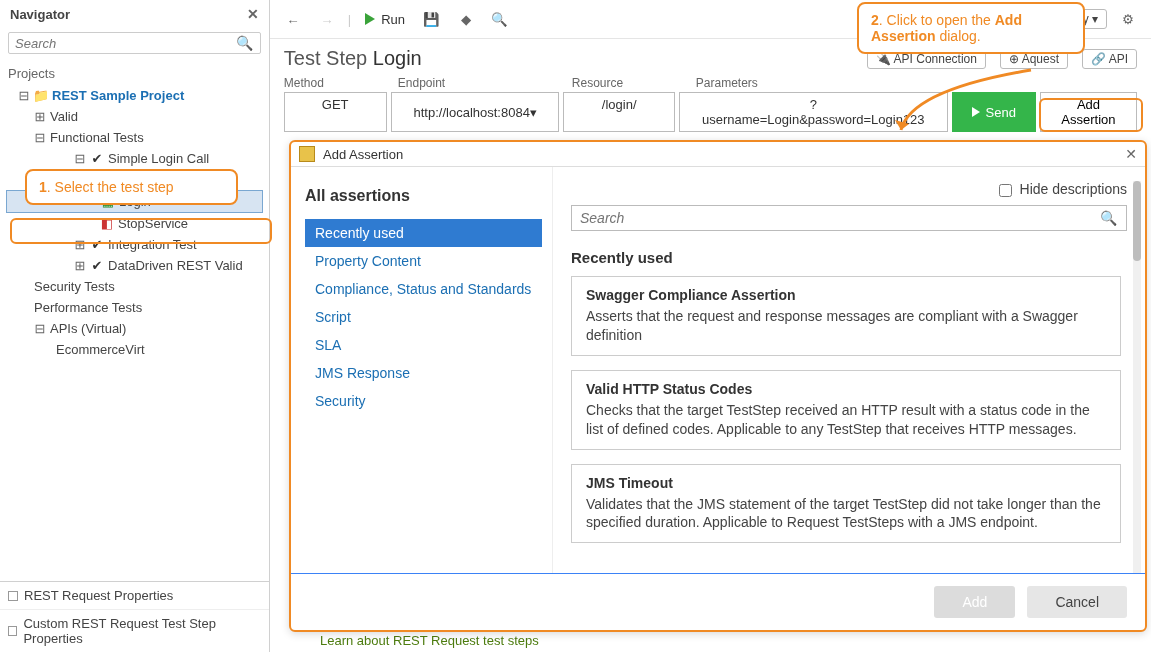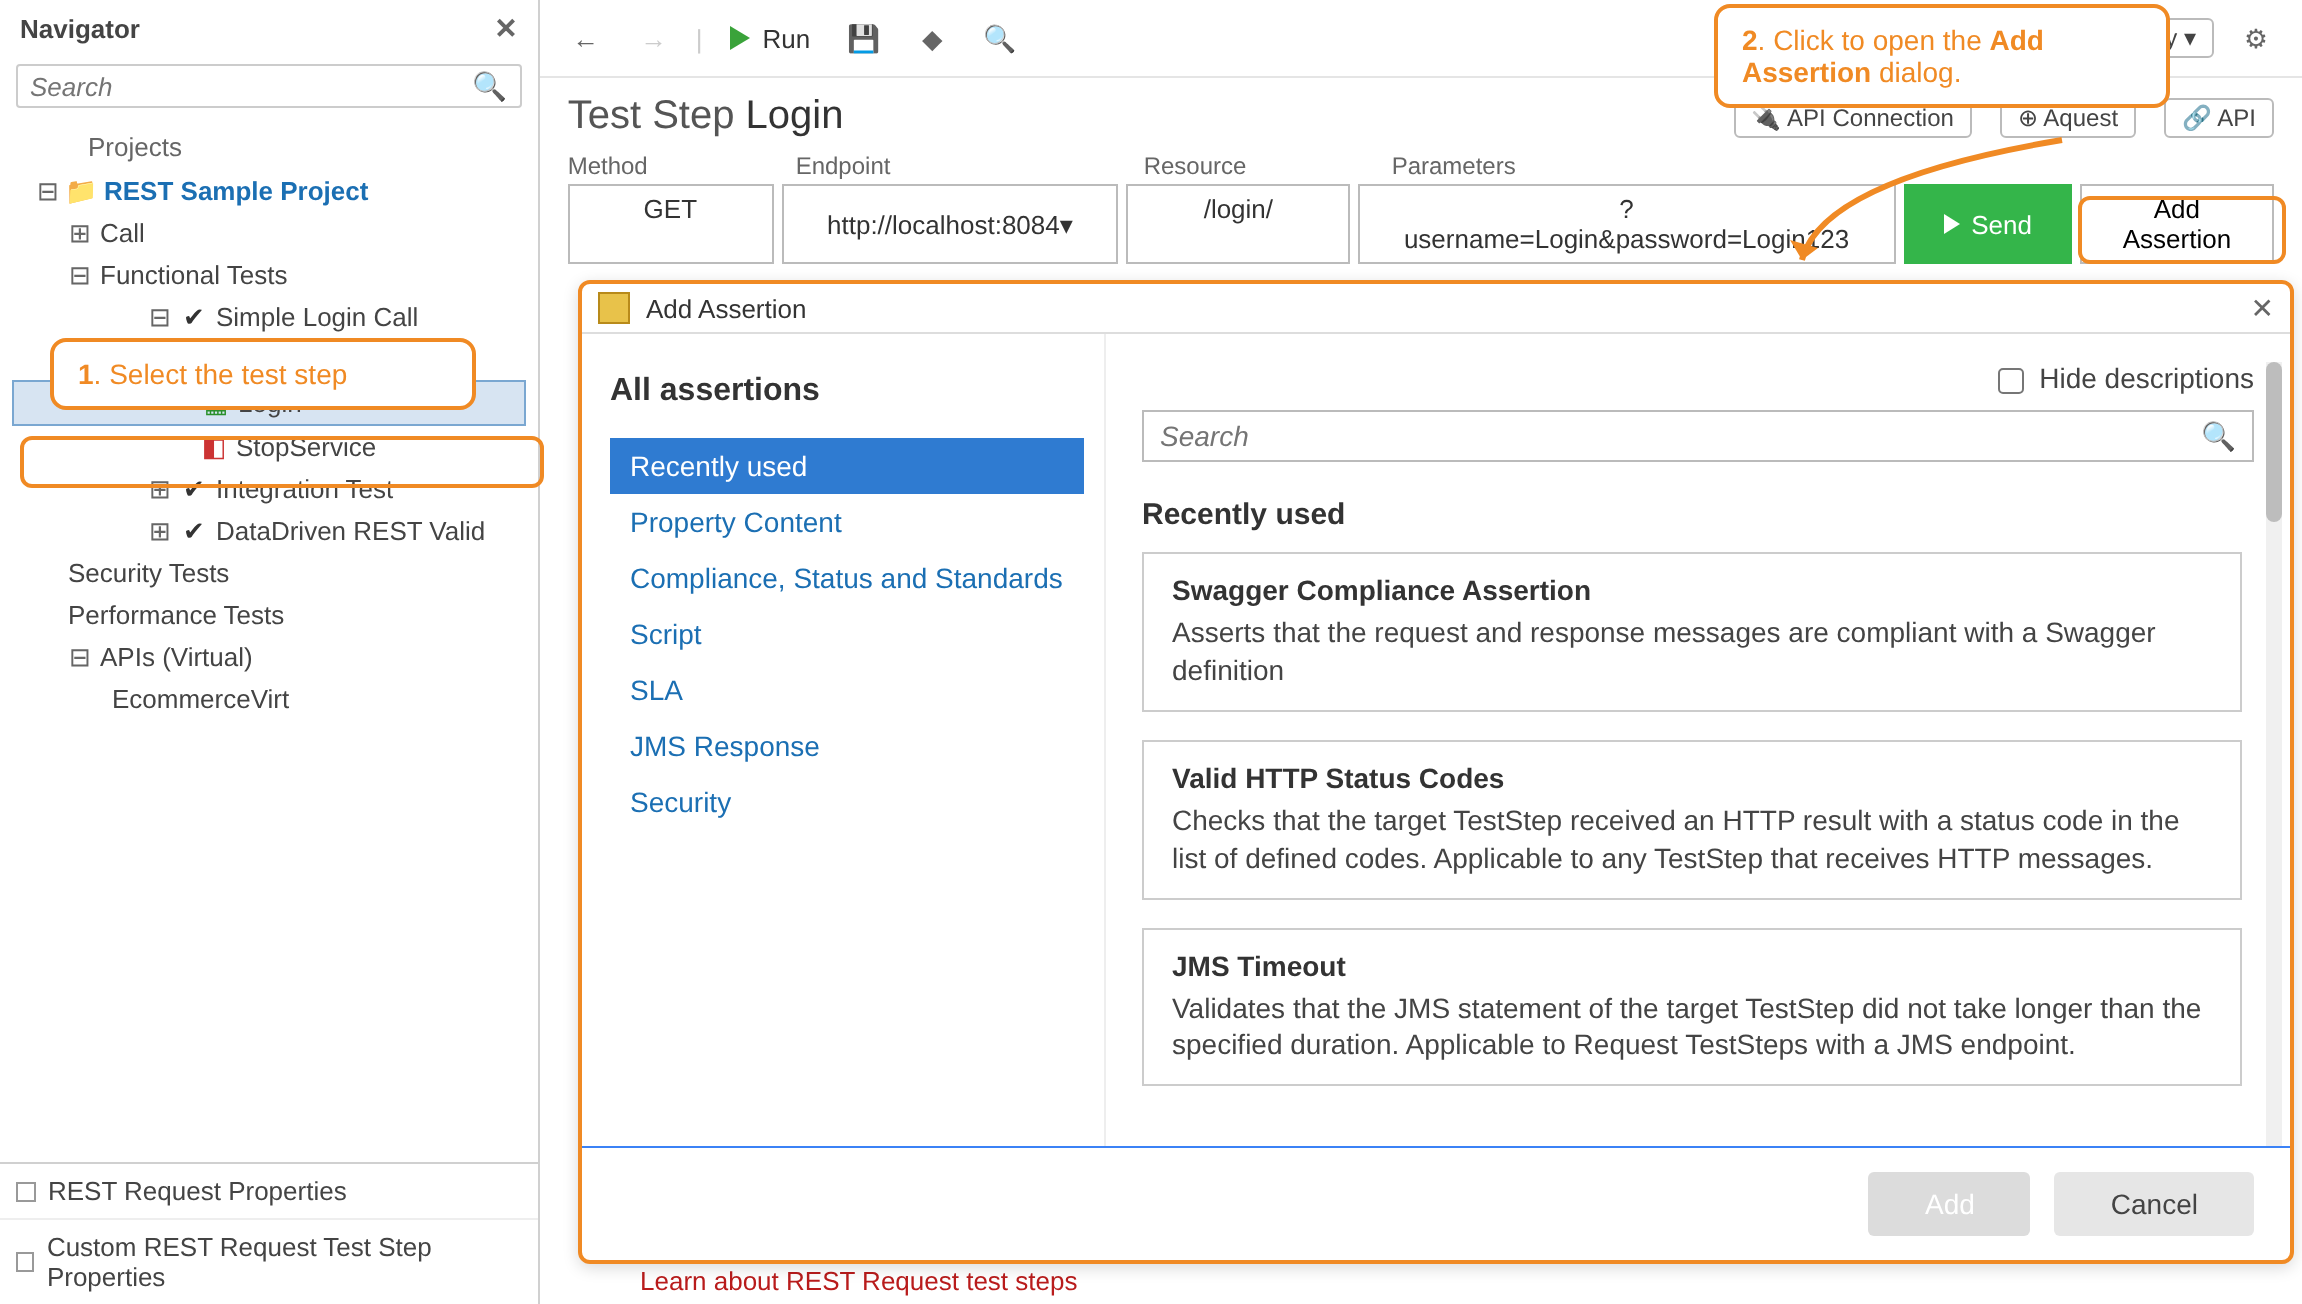--- a/index.html
+++ b/index.html
@@ -7,21 +7,21 @@
   .layout { display: flex; height: 100%; }
   .sidebar { width: 288px; border-right: 1px solid #d0d0d0; display: flex; flex-direction: column; }
   .nav-header { display: flex; align-items: center; padding: 6px 10px; font-weight: 600; color: #444; }
   .nav-header .spacer { flex: 1; }
   .close-x { font-size: 14px; color: #666; cursor: pointer; }
   .search-row { padding: 4px 8px; }
   .search-box { display: flex; align-items: center; border: 1px solid #ccc; border-radius: 2px; padding: 2px 6px; }
   .search-box input { flex: 1; border: none; outline: none; font-size: 13px; font-style: italic; color: #888; background: transparent; }
   .mag { font-size: 14px; color: #555; }
   .tree { flex: 1; overflow: auto; padding: 4px 0; }
-  .tree-root-label { padding: 4px 8px; font-weight: 400; color: #666; margin-left: 36px; }
+  .tree-root-label { padding: 4px 8px; font-weight: 400; color: #666; }
   .tree-item { padding: 3px 2px 3px var(--ind, 12px); display: flex; align-items: center; gap: 4px; white-space: nowrap; cursor: pointer; }
   .tree-item.selected { background: #d7e4f2; border: 1px solid #7aa7d1; margin: 0 6px; padding-left: calc(var(--ind, 12px) - 6px); }
   .tw { width: 12px; display: inline-block; text-align: center; color: #666; }
   .folder { color: #2a7a3f; }
   .label-link { color: #1b6fb3; font-weight: 600; }
   .subtle { color: #444; }
   .icon-box { width: 14px; height: 14px; display: inline-flex; align-items: center; justify-content: center; }
   .bottom-panes { border-top: 1px solid #d0d0d0; }
   .bottom-row { padding: 6px 8px; color: #444; display: flex; align-items: center; gap: 6px; border-top: 1px solid #eee; }
   .bottom-row:first-child { border-top: none; }
@@ -79,21 +79,21 @@
   .assert-card { border:1px solid #ccc; padding:10px 14px; margin-bottom: 14px; }
   .assert-card h4 { font-size: 14px; font-weight: 600; margin-bottom: 4px; }
   .assert-card p { font-size: 14px; color: #444; line-height: 1.35; }
   .dlg-footer { display:flex; justify-content:flex-end; gap: 12px; padding: 12px 18px; border-top: 1px solid #3b82f6; }
   .dlg-btn { padding: 8px 28px; font-size: 14px; border: none; border-radius: 3px; cursor: pointer; }
   .dlg-btn.add { background: #dcdcdc; color: #fff; }
   .dlg-btn.cancel { background: #e6e6e6; color: #444; }
   .vscroll { position:absolute; right:4px; top:14px; bottom:0; width:8px; background:#f0f0f0; }
   .vscroll .thumb { position:absolute; left:0; right:0; top:0; height:80px; background:#bdbdbd; border-radius:4px; }
 
-  .footer-link { position:absolute; left: 320px; bottom: 4px; color:#b91c1c; font-size:13px; z-index:5; }
+  .footer-link { position:absolute; left: 320px; bottom: 4px; color:#4d7c0f; font-size:13px; z-index:5; }
 
   svg.arrow { position:absolute; z-index:45; pointer-events:none; }
 </style>
 </head>
 <body>
 
 <div class="layout">
   <div class="sidebar">
     <div class="nav-header">
       <span>Navigator</span>
@@ -108,21 +108,21 @@
     </div>
     <div class="tree">
       <div class="tree-root-label">Projects</div>
       <div class="tree-item" style="--ind:18px">
         <span class="tw">⊟</span>
         <span class="icon-box folder">📁</span>
         <span class="label-link">REST Sample Project</span>
       </div>
       <div class="tree-item" style="--ind:34px">
         <span class="tw">⊞</span>
-        <span class="subtle">Call</span>
+        <span class="subtle">Valid</span>
       </div>
       <div class="tree-item" style="--ind:34px">
         <span class="tw">⊟</span>
         <span class="subtle">Functional Tests</span>
       </div>
       <div class="tree-item" style="--ind:74px">
         <span class="tw">⊟</span>
         <span class="icon-box">✔</span>
         <span class="subtle">Simple Login Call</span>
       </div>

